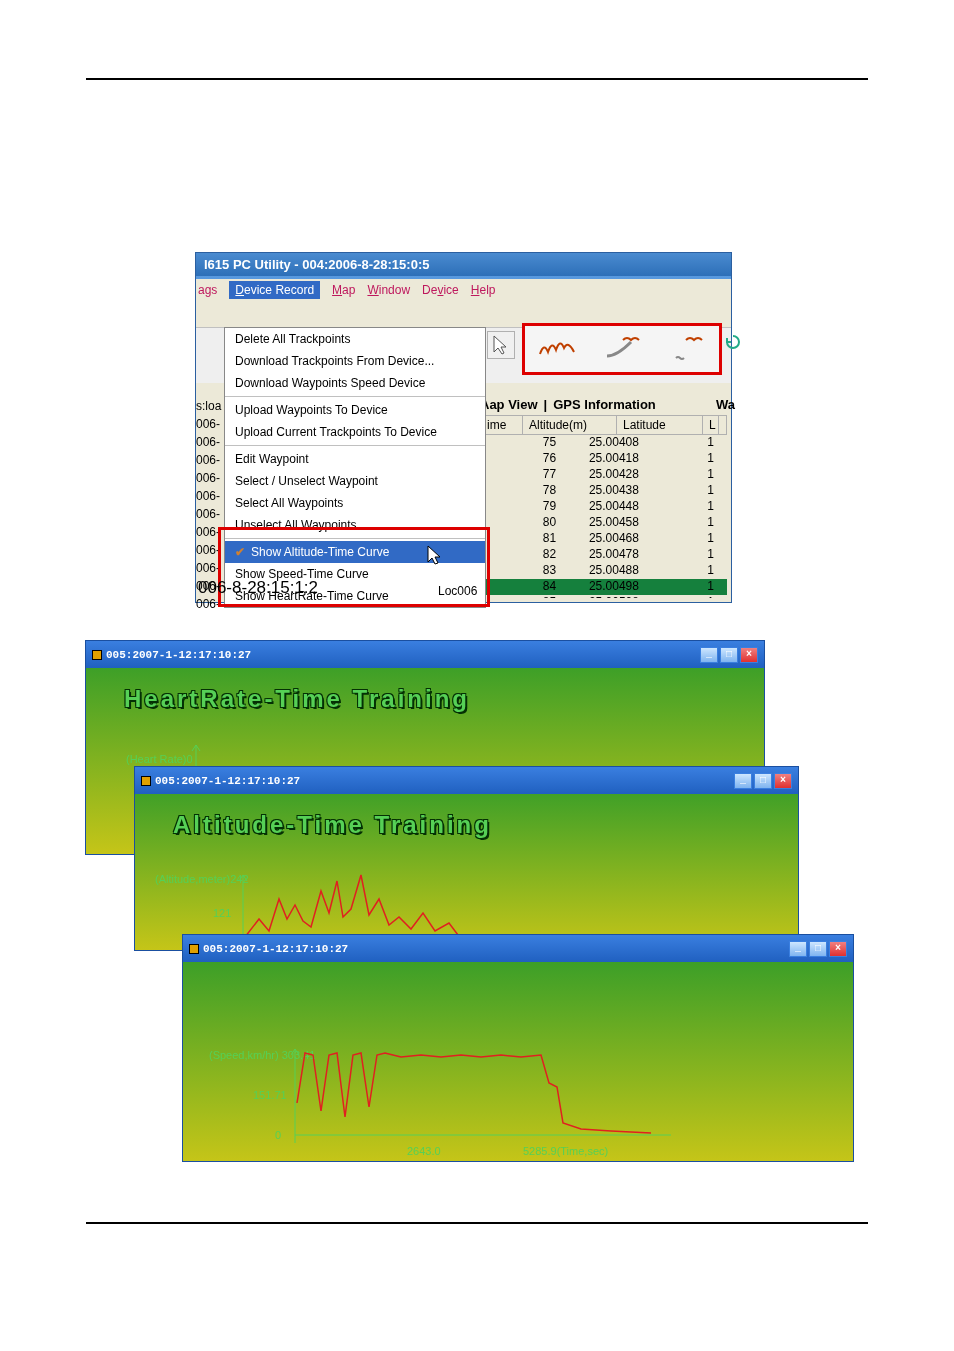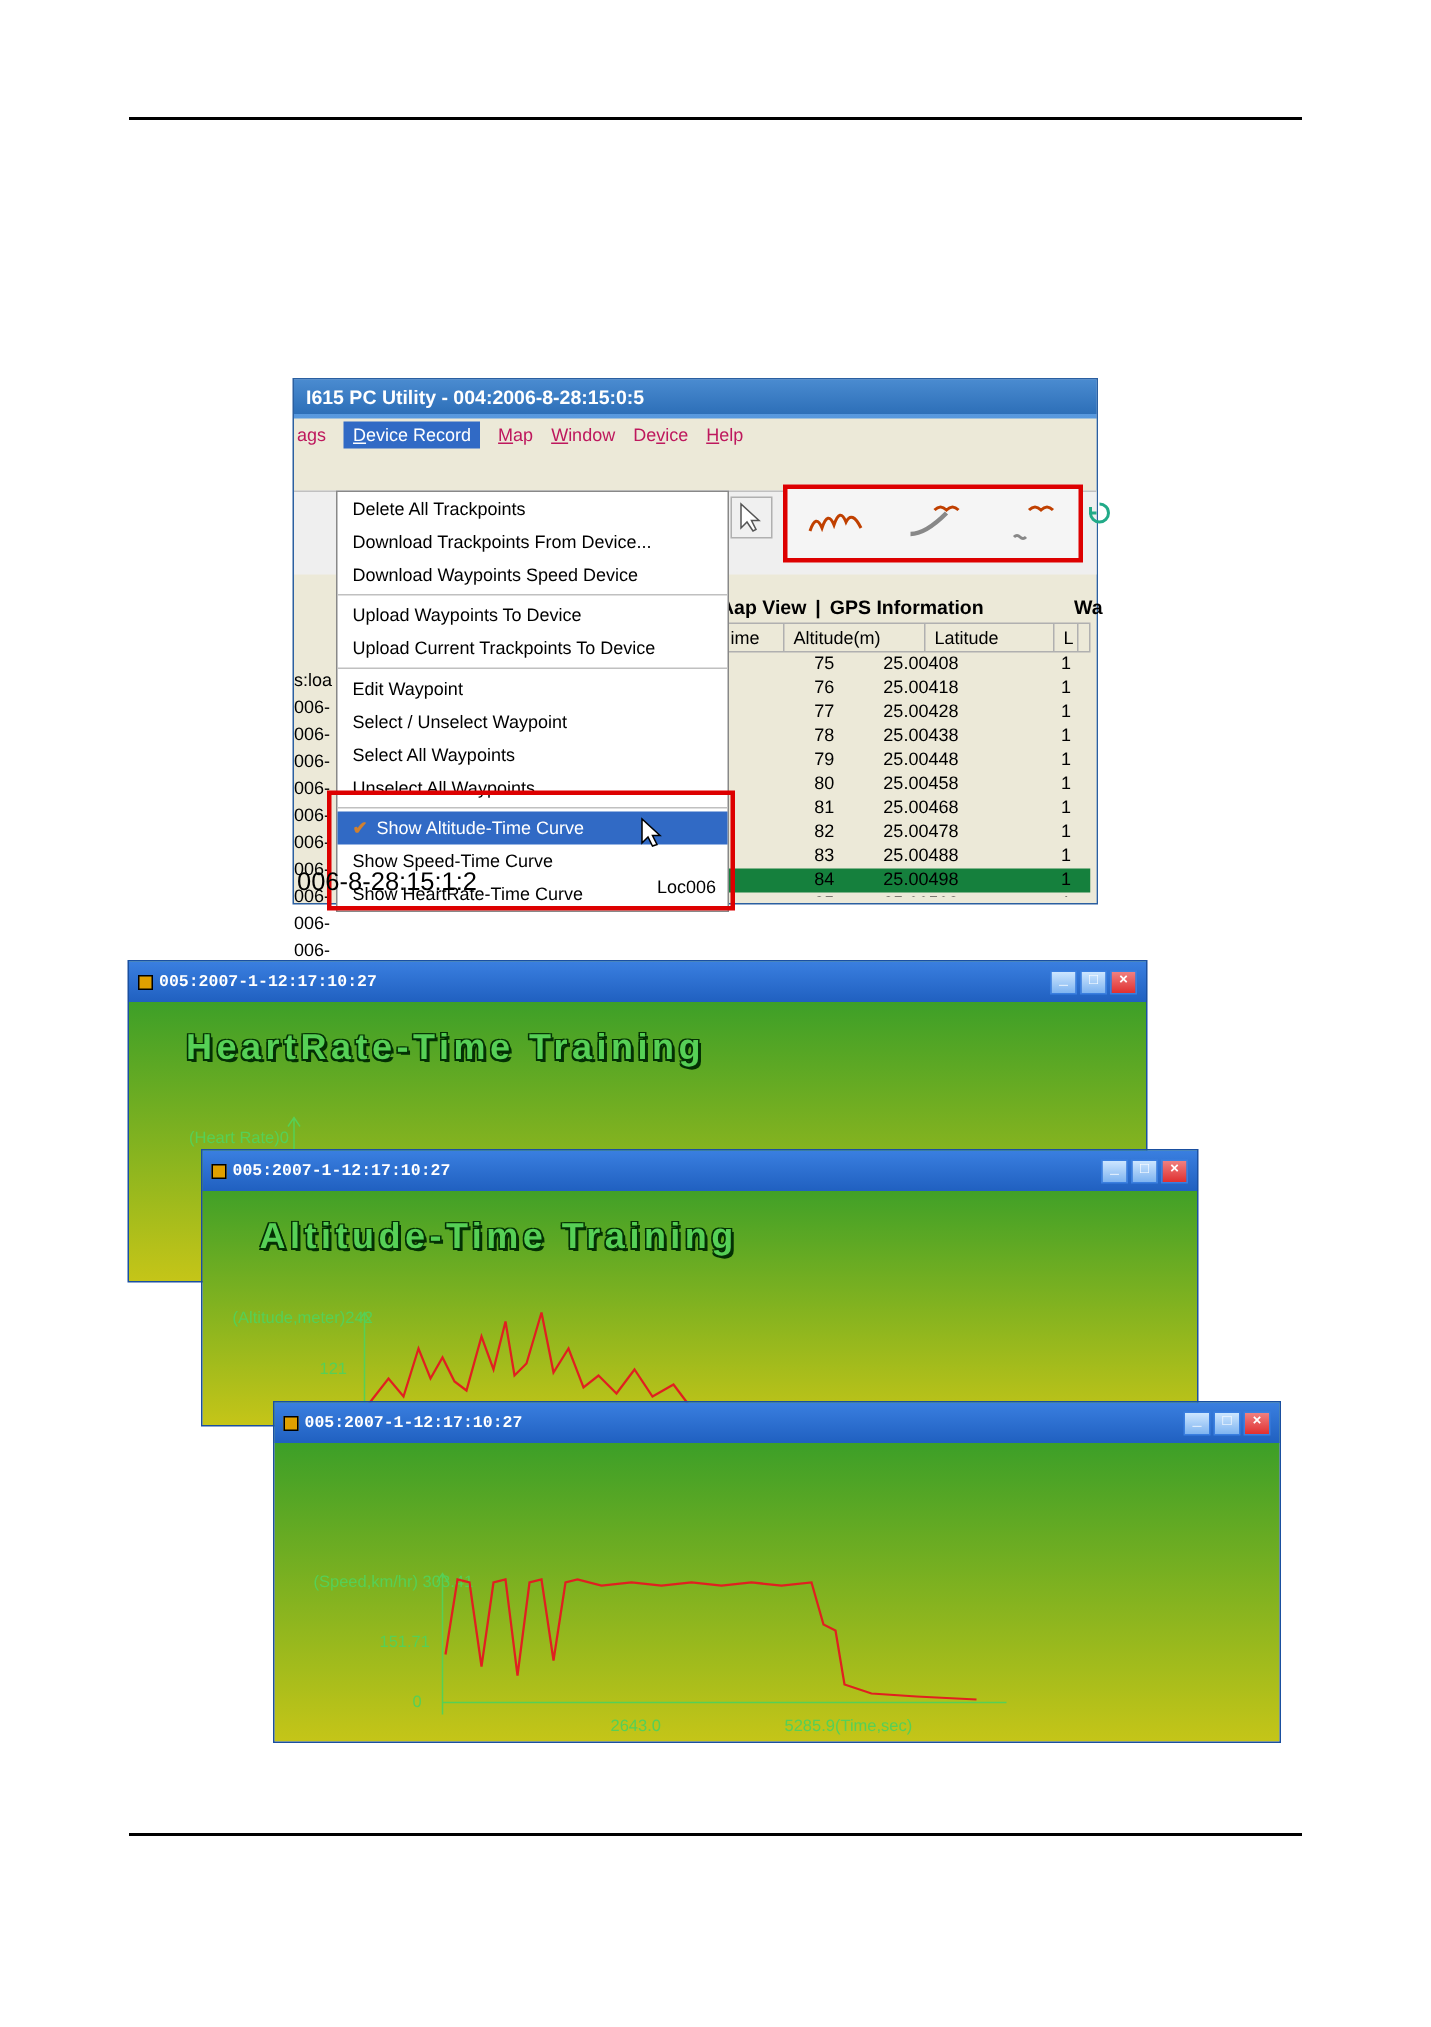--- a/index.html
+++ b/index.html
@@ -61,21 +61,21 @@
     position: absolute; top: 156px; left: 284px; right: 4px; bottom: 4px;
     font-size: 12px; overflow: hidden;
   }
   .table-rows .tr { display: flex; height: 16px; }
   .table-rows .td1 { width: 110px; text-align: center; padding-left: 30px; }
   .table-rows .td2 { width: 120px; }
   .table-rows .td3 { width: 20px; }
   .table-rows .tr.sel { background: #15803d; }
   .left-col {
     position: absolute; top: 118px; left: 0; width: 30px;
-    font-size: 12px; line-height: 18px; margin-top: 47px;
+    font-size: 12px; line-height: 18px;
   }
   .left-col .sloa { position: relative; top: 0; }
   .dropdown {
     position: absolute; top: 48px; left: 28px; width: 262px;
     background: #fff; border: 1px solid #888;
     font-size: 12px;
   }
   .dropdown .di { padding: 4px 10px; }
   .dropdown .sep { border-top: 1px solid #c0c0c0; margin: 2px 0; }
   .dropdown .di.hl {

